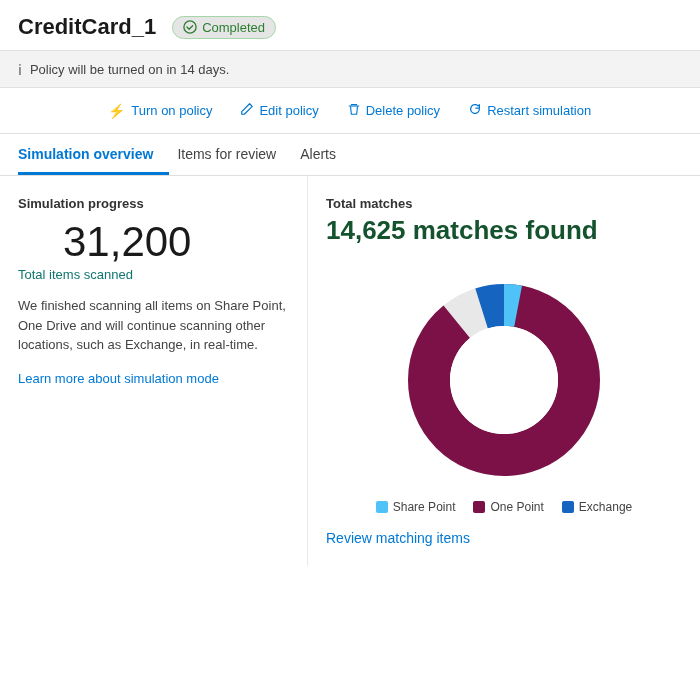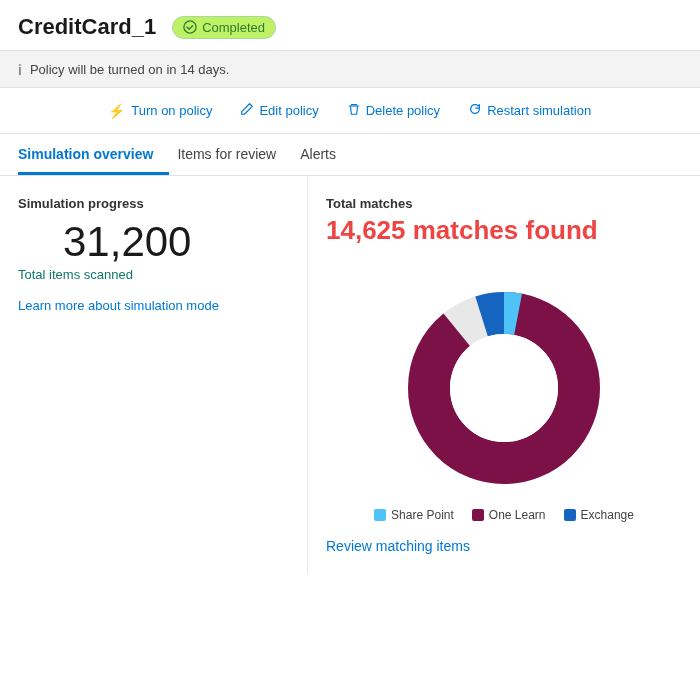--- a/index.html
+++ b/index.html
@@ -21,21 +21,21 @@
     }
     .page-title {
       font-size: 22px;
       font-weight: 600;
       color: #1a1a1a;
     }
     .status-badge {
       display: flex;
       align-items: center;
       gap: 5px;
-      background: #bef264;
+      background: #e5e5e5;
       color: #2e7d32;
       border: 1px solid #a5d6a7;
       border-radius: 12px;
       padding: 3px 10px;
       font-size: 13px;
       font-weight: 500;
     }
     .check-icon {
       width: 14px;
       height: 14px;
@@ -150,22 +150,22 @@
     }
     .matches-label {
       font-size: 13px;
       font-weight: 600;
       color: #333;
       margin-bottom: 4px;
     }
     .matches-number {
       font-size: 26px;
       font-weight: 700;
-      color: #ef4444;
-      margin-bottom: 32px;
+      color: #14532d;
+      margin-bottom: 24px;
     }
 
     
     .chart-container {
       display: flex;
       flex-direction: column;
       align-items: center;
     }
     .donut-svg {
       width: 220px;
@@ -267,20 +267,21 @@
     <span>Alerts</span>
   </div>
 </div>
 
 <div class="main-content">
 
   <div class="left-panel">
     <div class="section-label">Simulation progress</div>
     <div class="big-number">31,200</div>
     <div class="sub-label">Total items scanned</div>
+    <div class="description-text">We finished scanning all items on Share Point, One Drive and will continue scanning other locations, such as Exchange, in real-time.</div>
     <a class="learn-link" href="#">Learn more about simulation mode</a>
   </div>
 
   <div class="right-panel">
     <div class="matches-label">Total matches</div>
     <div class="matches-number">14,625 matches found</div>
 
     <div class="chart-container">
 
       <svg class="donut-svg" viewBox="0 0 220 220">
@@ -296,21 +297,21 @@
         <circle cx="110" cy="110" r="54" fill="white"></circle>
       </svg>
 
       <div class="legend">
         <div class="legend-item">
           <div class="legend-dot" style="background:#4fc3f7;"></div>
           <span>Share Point</span>
         </div>
         <div class="legend-item">
           <div class="legend-dot" style="background:#7b1147;"></div>
-          <span>One Learn</span>
+          <span>One Point</span>
         </div>
         <div class="legend-item">
           <div class="legend-dot" style="background:#1565c0;"></div>
           <span>Exchange</span>
         </div>
       </div>
     </div>
 
     <a class="review-link" href="#">Review matching items</a>
   </div>

